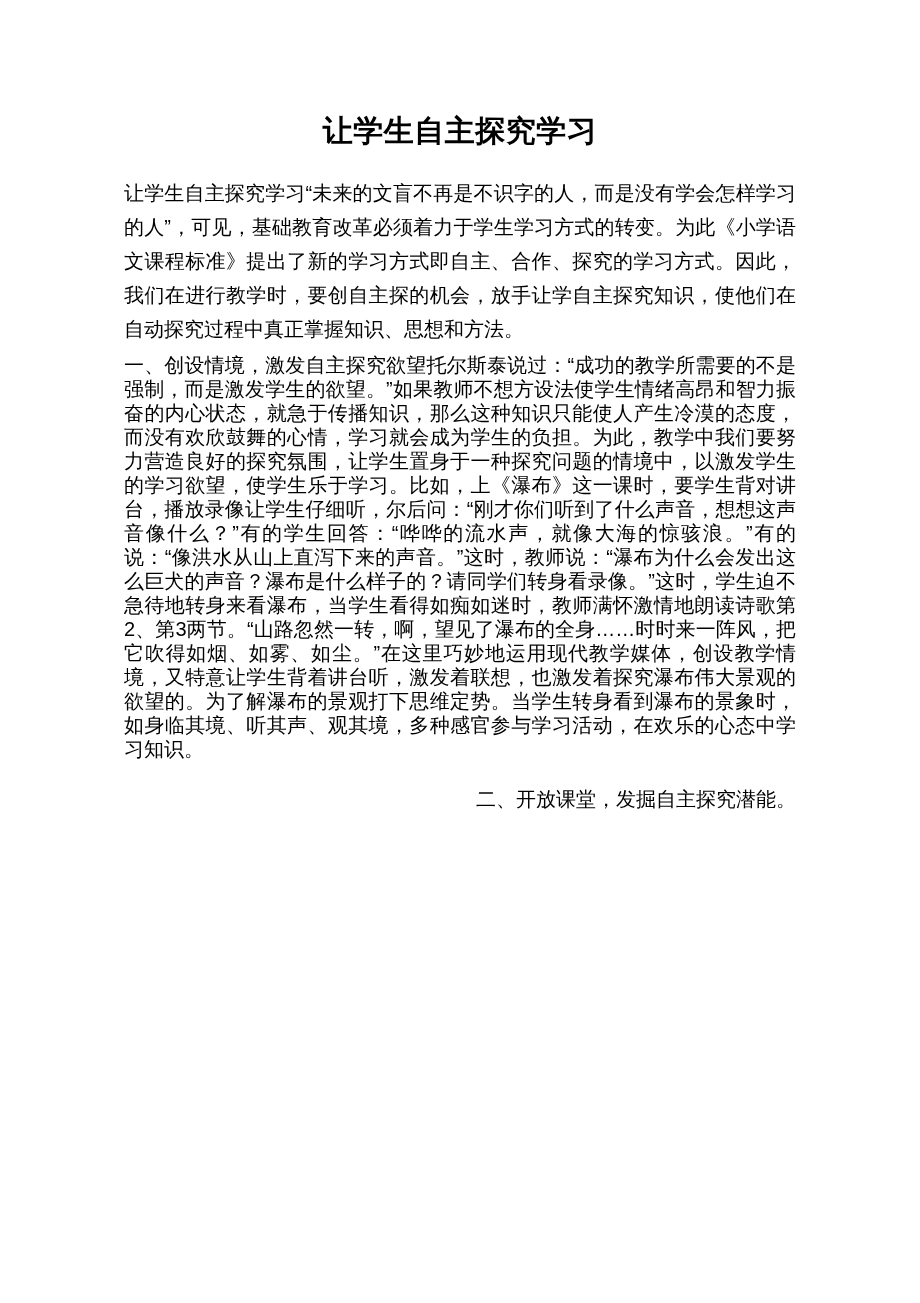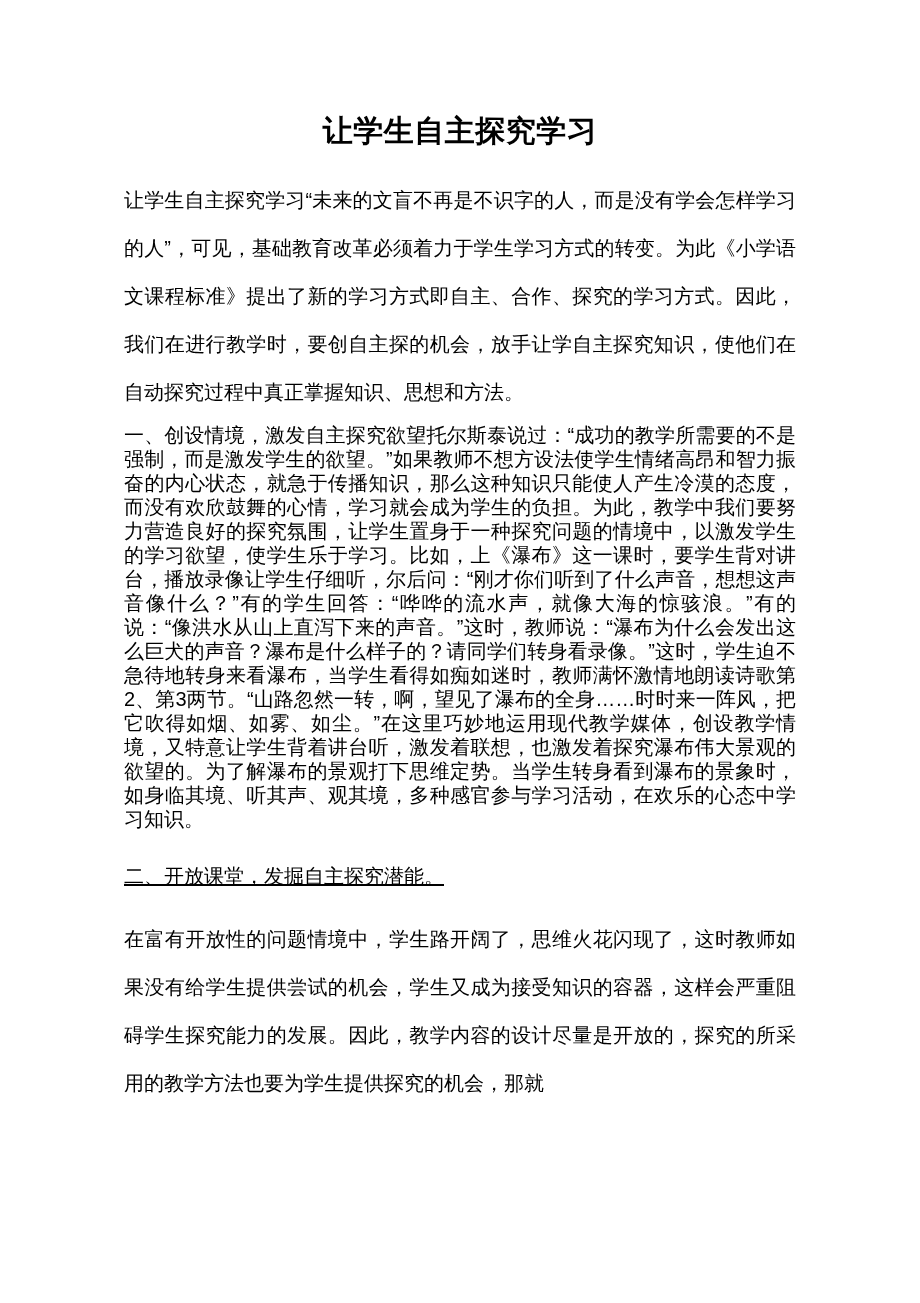--- a/index.html
+++ b/index.html
@@ -41,55 +41,53 @@
   .para {
     margin: 0;
     font-size: 20px;
     color: #000000;
     text-align: justify;
     text-justify: inter-ideograph;
     word-break: break-all;
   }
   
   .para-wide {
-    line-height: 48px;
+    line-height: 34px;
     letter-spacing: 0px;
   }
   
   .para-dense {
     line-height: 24px;
     letter-spacing: 0px;
   }
   .p-intro {
     padding-top: 26px;
   }
   .p-section-one {
     padding-top: 7px;
   }
   .p-section-two {
     padding-top: 21px;
   }
   .p-closing {
     padding-top: 15px;
   }
   .para-heading-line {
-    text-align: left;
-    text-decoration: underline;
+    text-align: right;
   }
 </style>
 </head>
 <body>
 
 <div class="page">
   <div class="content">
 
     <h1 class="doc-title">让学生自主探究学习</h1>
 
     <p class="para para-wide p-intro">让学生自主探究学习“未来的文盲不再是不识字的人，而是没有学会怎样学习的人”，可见，基础教育改革必须着力于学生学习方式的转变。为此《小学语文课程标准》提出了新的学习方式即自主、合作、探究的学习方式。因此，我们在进行教学时，要创自主探的机会，放手让学自主探究知识，使他们在自动探究过程中真正掌握知识、思想和方法。</p>
 
     <p class="para para-dense p-section-one">一、创设情境，激发自主探究欲望托尔斯泰说过：“成功的教学所需要的不是强制，而是激发学生的欲望。”如果教师不想方设法使学生情绪高昂和智力振奋的内心状态，就急于传播知识，那么这种知识只能使人产生冷漠的态度，而没有欢欣鼓舞的心情，学习就会成为学生的负担。为此，教学中我们要努力营造良好的探究氛围，让学生置身于一种探究问题的情境中，以激发学生的学习欲望，使学生乐于学习。比如，上《瀑布》这一课时，要学生背对讲台，播放录像让学生仔细听，尔后问：“刚才你们听到了什么声音，想想这声音像什么？”有的学生回答：“哗哗的流水声，就像大海的惊骇浪。”有的说：“像洪水从山上直泻下来的声音。”这时，教师说：“瀑布为什么会发出这么巨犬的声音？瀑布是什么样子的？请同学们转身看录像。”这时，学生迫不急待地转身来看瀑布，当学生看得如痴如迷时，教师满怀激情地朗读诗歌第2、第3两节。“山路忽然一转，啊，望见了瀑布的全身……时时来一阵风，把它吹得如烟、如雾、如尘。”在这里巧妙地运用现代教学媒体，创设教学情境，又特意让学生背着讲台听，激发着联想，也激发着探究瀑布伟大景观的欲望的。为了解瀑布的景观打下思维定势。当学生转身看到瀑布的景象时，如身临其境、听其声、观其境，多种感官参与学习活动，在欢乐的心态中学习知识。</p>
 
     <p class="para para-wide para-heading-line p-section-two">二、开放课堂，发掘自主探究潜能。</p>
 
-    <p class="para para-wide p-closing">在富有开放性的问题情境中，学生路开阔了，思维火花闪现了，这时教师如果没有给学生提供尝试的机会，学生又成为接受知识的容器，这样会严重阻碍学生探究能力的发展。因此，教学内容的设计尽量是开放的，探究的所采用的教学方法也要为学生提供探究的机会，那就</p>
 
   </div>
 </div>
 
 </body></html>

